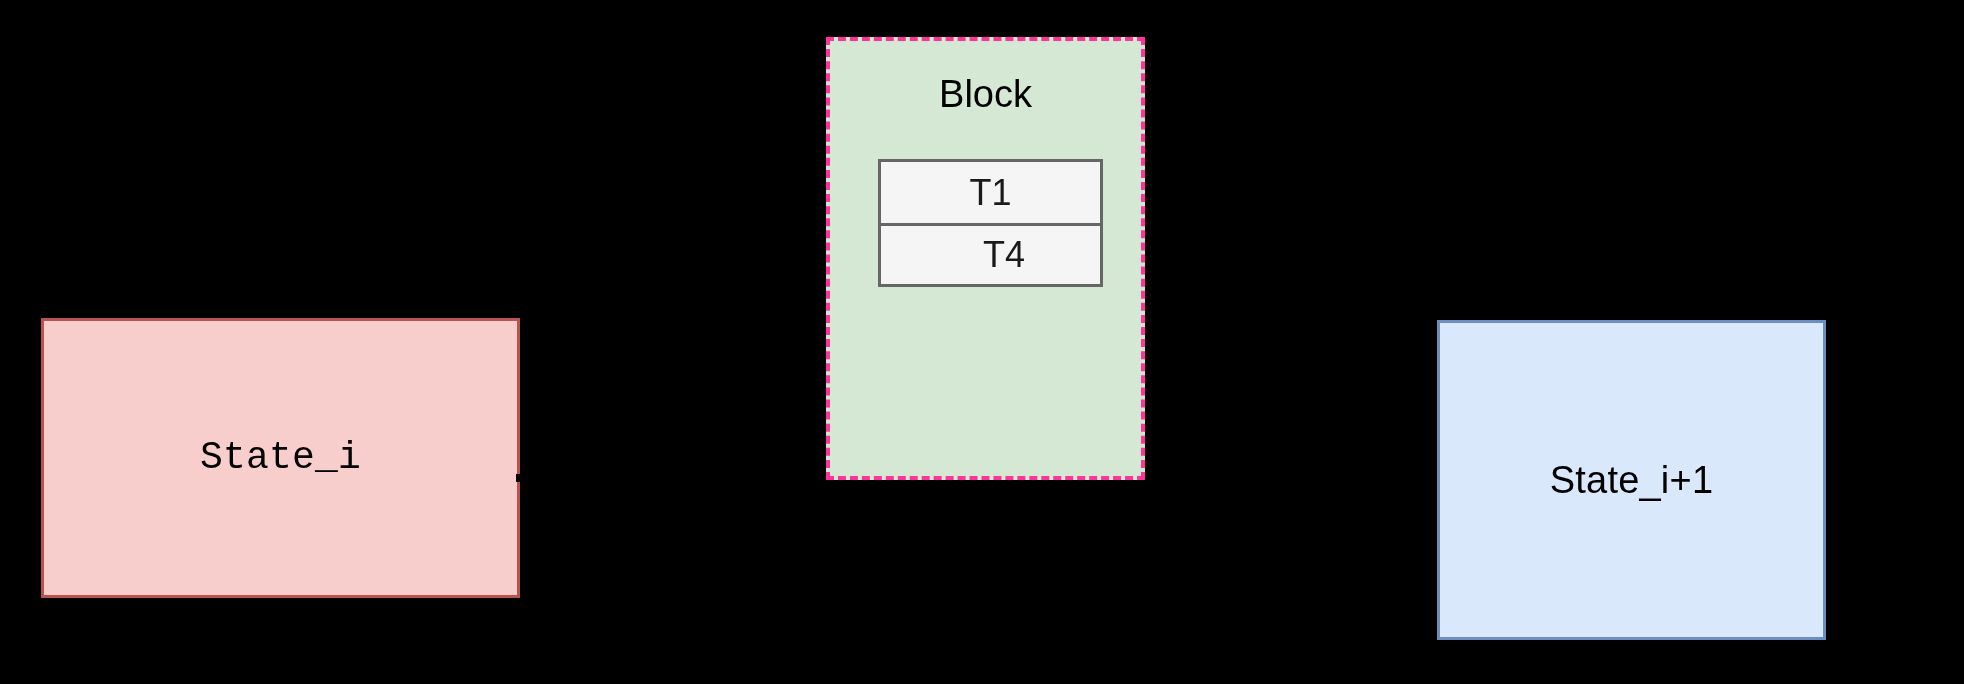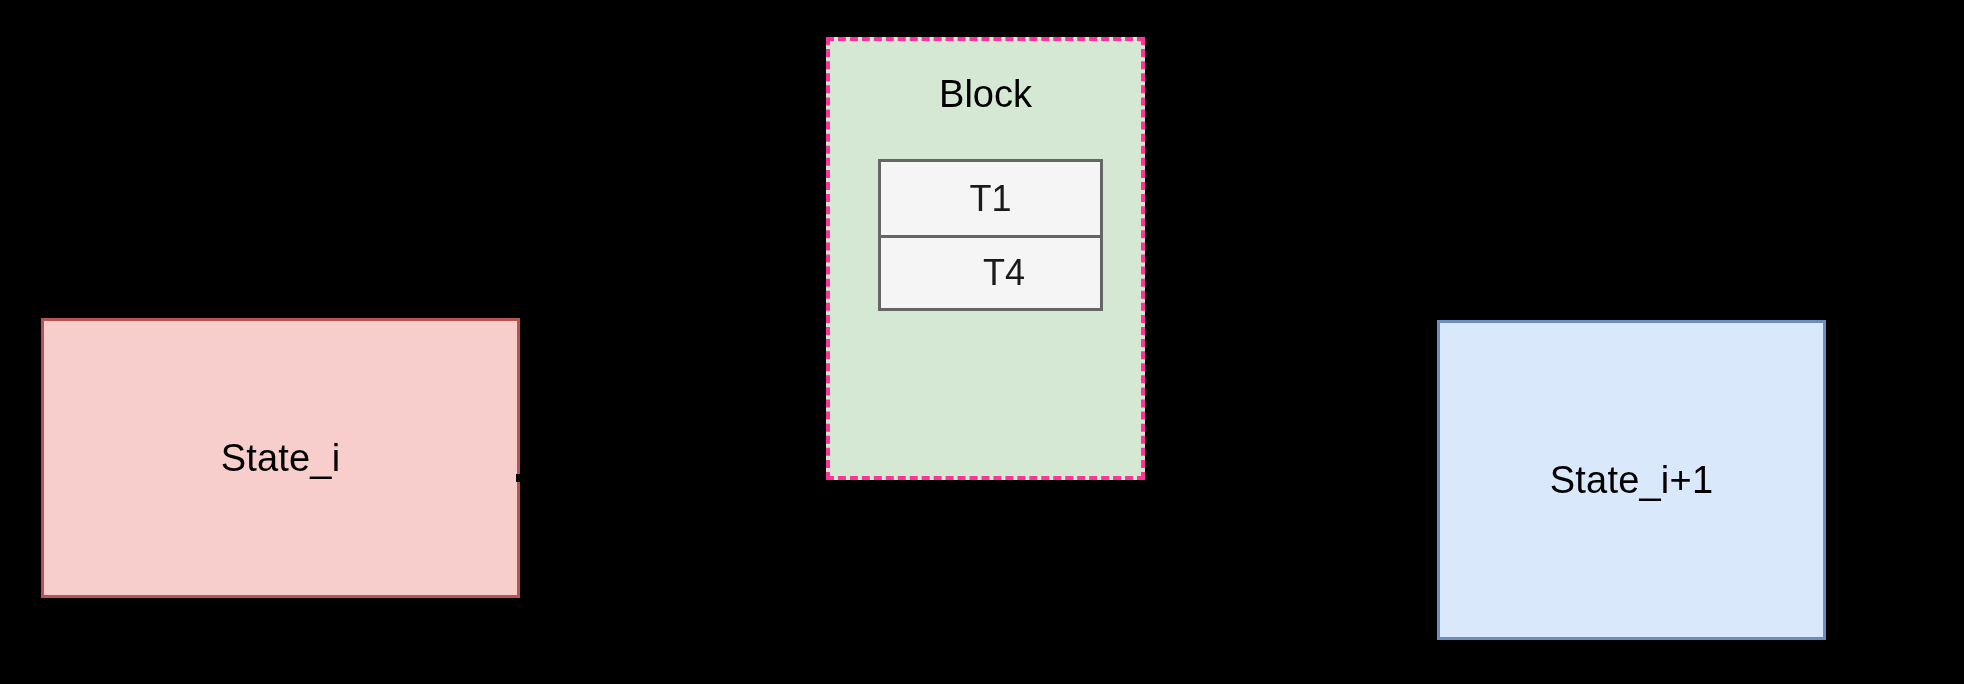--- a/index.html
+++ b/index.html
@@ -31,20 +31,21 @@
     line-height: 1;
     letter-spacing: 0.2px;
   }
   #state-prev {
     left: 41px;
     top: 318px;
     width: 479px;
     height: 280px;
     background: #f8cecc;
     border: 3px solid #b85450;
+    font-family: Liberation Mono, monospace;
   }
   #state-next {
     left: 1437px;
     top: 320px;
     width: 389px;
     height: 320px;
     background: #dae8fc;
     border: 3px solid #6c8ebf;
   }
 
@@ -74,21 +75,21 @@
 
   
   #txn-list {
     position: absolute;
     left: 48px;
     top: 118px;
     width: 225px;
   }
   .txn-box {
     box-sizing: border-box;
-    height: 76px;
+    height: 64px;
     background: #f5f5f5;
     border: 3px solid #666666;
     border-bottom-width: 0;
     display: flex;
     align-items: center;
     justify-content: center;
     font-size: 36px;
     color: #1a1a1a;
     line-height: 1;
   }

